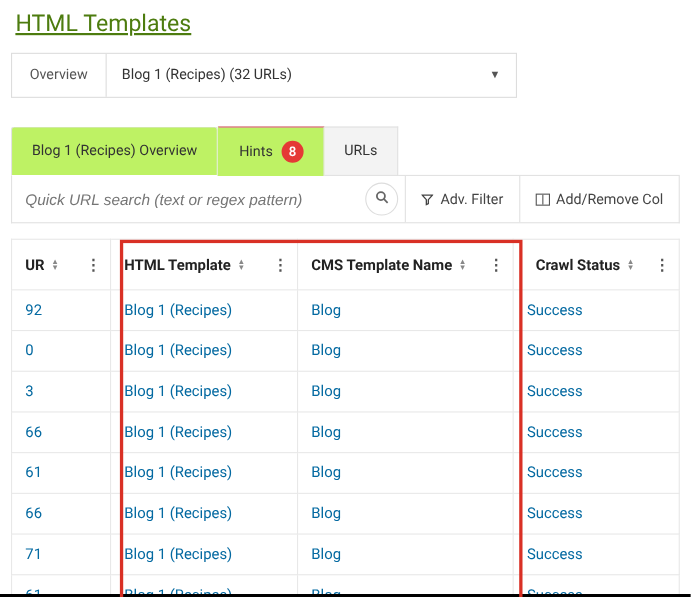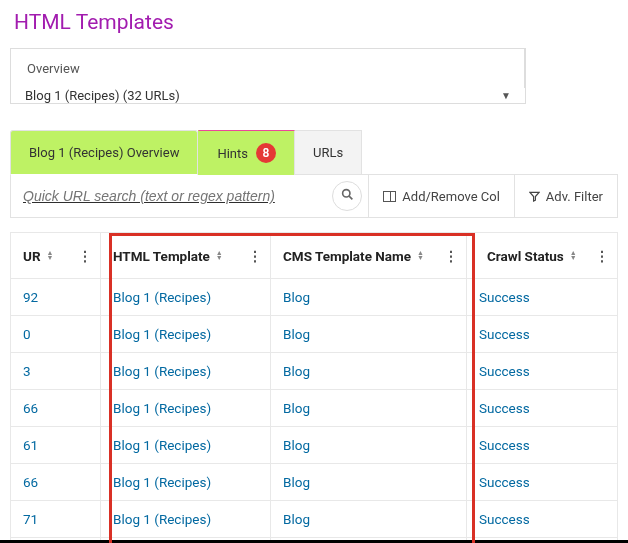--- a/index.html
+++ b/index.html
@@ -12,29 +12,29 @@
     height: 543px;
     overflow: hidden;
     position: relative;
   }
   .page {
     padding: 6px 10px 0 10px;
   }
   h1.page-title {
     font-size: 21px;
     font-weight: 400;
-    color: #a21caf;
+    color: #4d7c0f;
     margin: 4px 0 14px 4px;
+    text-decoration: underline;
   }
   .top-select-row {
     display: flex;
     border: 1px solid #ddd;
-    width: 516px;
+    width: 460px;
     margin-bottom: 26px;
-    flex-direction: column;
   }
   .top-overview {
     padding: 12px 16px;
     font-size: 13px;
     color: #555;
     border-right: 1px solid #ddd;
   }
   .top-select {
     flex: 1;
     display: flex;
@@ -97,21 +97,20 @@
     display: flex;
     border: 1px solid #e2e2e2;
     border-top: none;
     align-items: stretch;
   }
   .search-wrap {
     flex: 1;
     display: flex;
     align-items: center;
     padding: 6px 6px 6px 12px;
-    text-decoration: underline;
   }
   .search-input {
     flex: 1;
     border: none;
     outline: none;
     font-size: 14px;
     color: #888;
     font-style: italic;
     background: transparent;
   }
@@ -268,30 +267,30 @@
       <button class="search-btn">
         <span>
           <svg width="13" height="13" viewBox="0 0 16 16" fill="none" stroke="#666" stroke-width="2">
             <circle cx="6.5" cy="6.5" r="4.5"></circle>
               <line x1="10" y1="10" x2="14" y2="14"></line>
           </svg>
         </span>
       </button>
     </div>
     <div class="toolbar-btn">
-      <span class="cols-icon"></span>
-      <span>Add/Remove Col</span>
-    </div>
-    <div class="toolbar-btn">
       <span class="funnel-icon">
         <svg width="11" height="11" viewBox="0 0 12 12" fill="none" stroke="#444" stroke-width="1.3">
           <path d="M1 1.5 H11 L7 6 V10 L5 11 V6 Z"></path>
         </svg>
       </span>
       <span>Adv. Filter</span>
+    </div>
+    <div class="toolbar-btn">
+      <span class="cols-icon"></span>
+      <span>Add/Remove Col</span>
     </div>
   </div>
 
   <div class="grid-wrap">
     <div class="highlight-box"></div>
     <table class="grid">
       <colgroup>
         <col style="width:90px">
         <col style="width:170px">
         <col style="width:196px">

